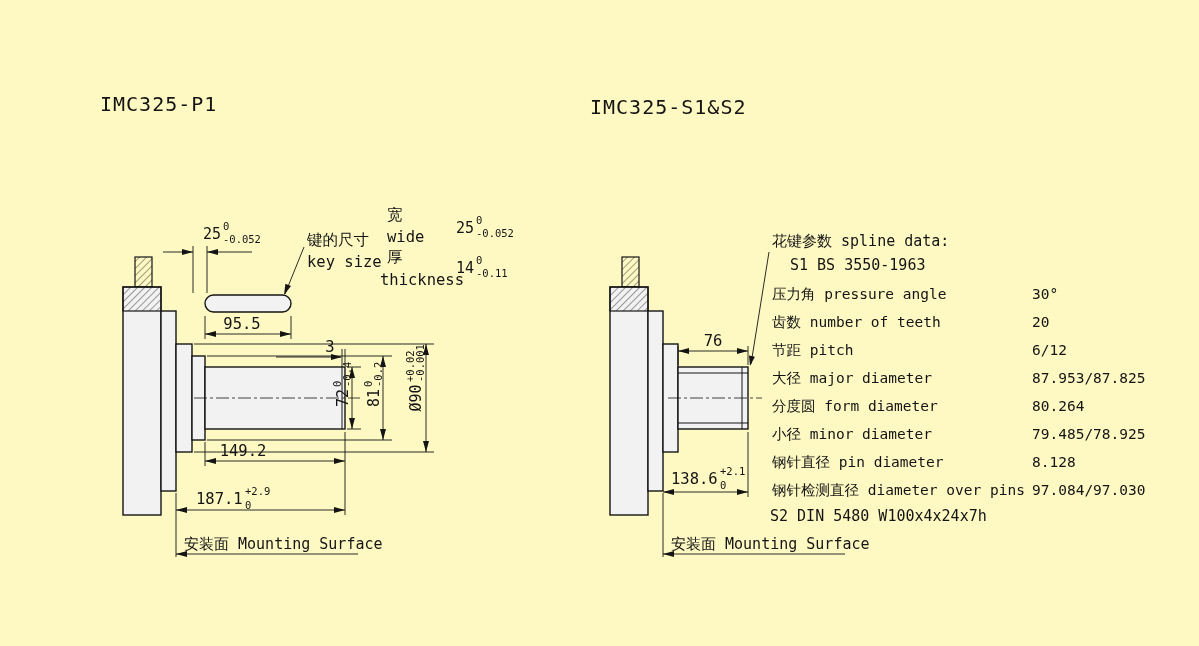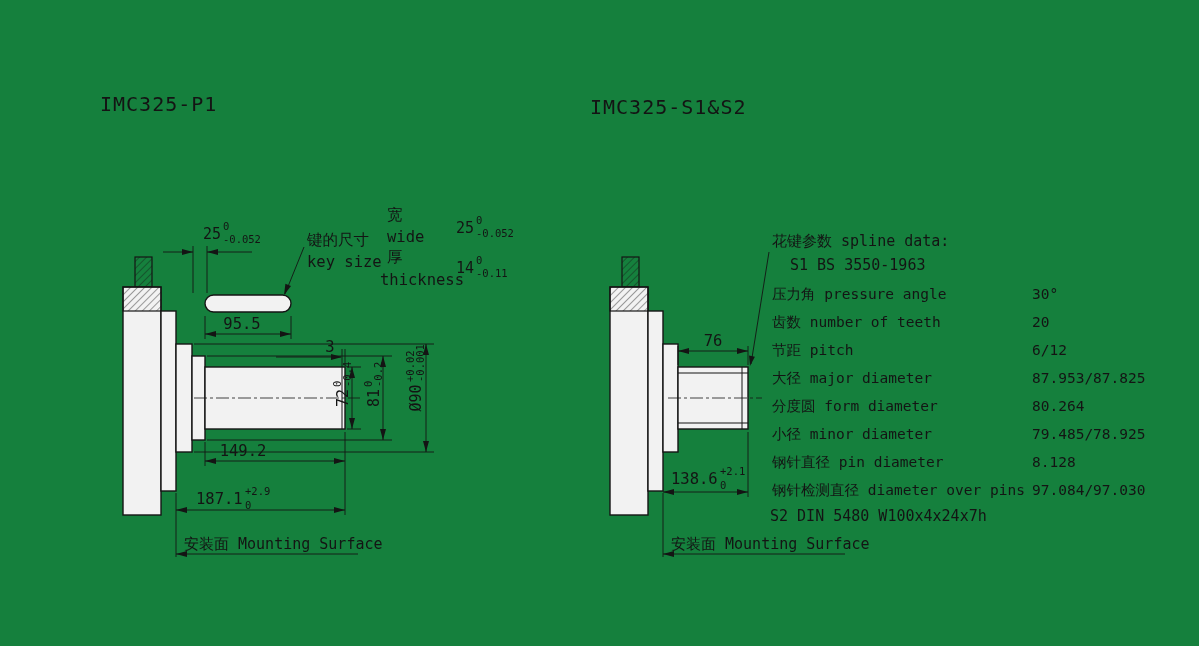--- a/index.html
+++ b/index.html
@@ -1,16 +1,16 @@
 <!DOCTYPE html>
 <html><head>
 <meta charset="utf-8">
 <style>
   html,body{margin:0;padding:0;background:#f2f2f2;}
-  .stage{position:relative;width:1199px;height:646px;background:#15803d;overflow:hidden;}
+  .stage{position:relative;width:1199px;height:646px;background:#fef9c3;overflow:hidden;}
   svg{display:block;}
   text{font-family:"DejaVu Sans Mono","Liberation Mono",monospace;fill:#141414;}
   .t20{font-size:20px;letter-spacing:1px;}
   .t15{font-size:15px;}
   .t155{font-size:15.5px;}
   .t145{font-size:14.5px;}
   .t105{font-size:10.5px;}
   .mid{text-anchor:middle;}
   .geo{fill:#f2f2f2;stroke:#141414;stroke-width:1.4;}
   .geo2{fill:none;stroke:#141414;stroke-width:1;}

